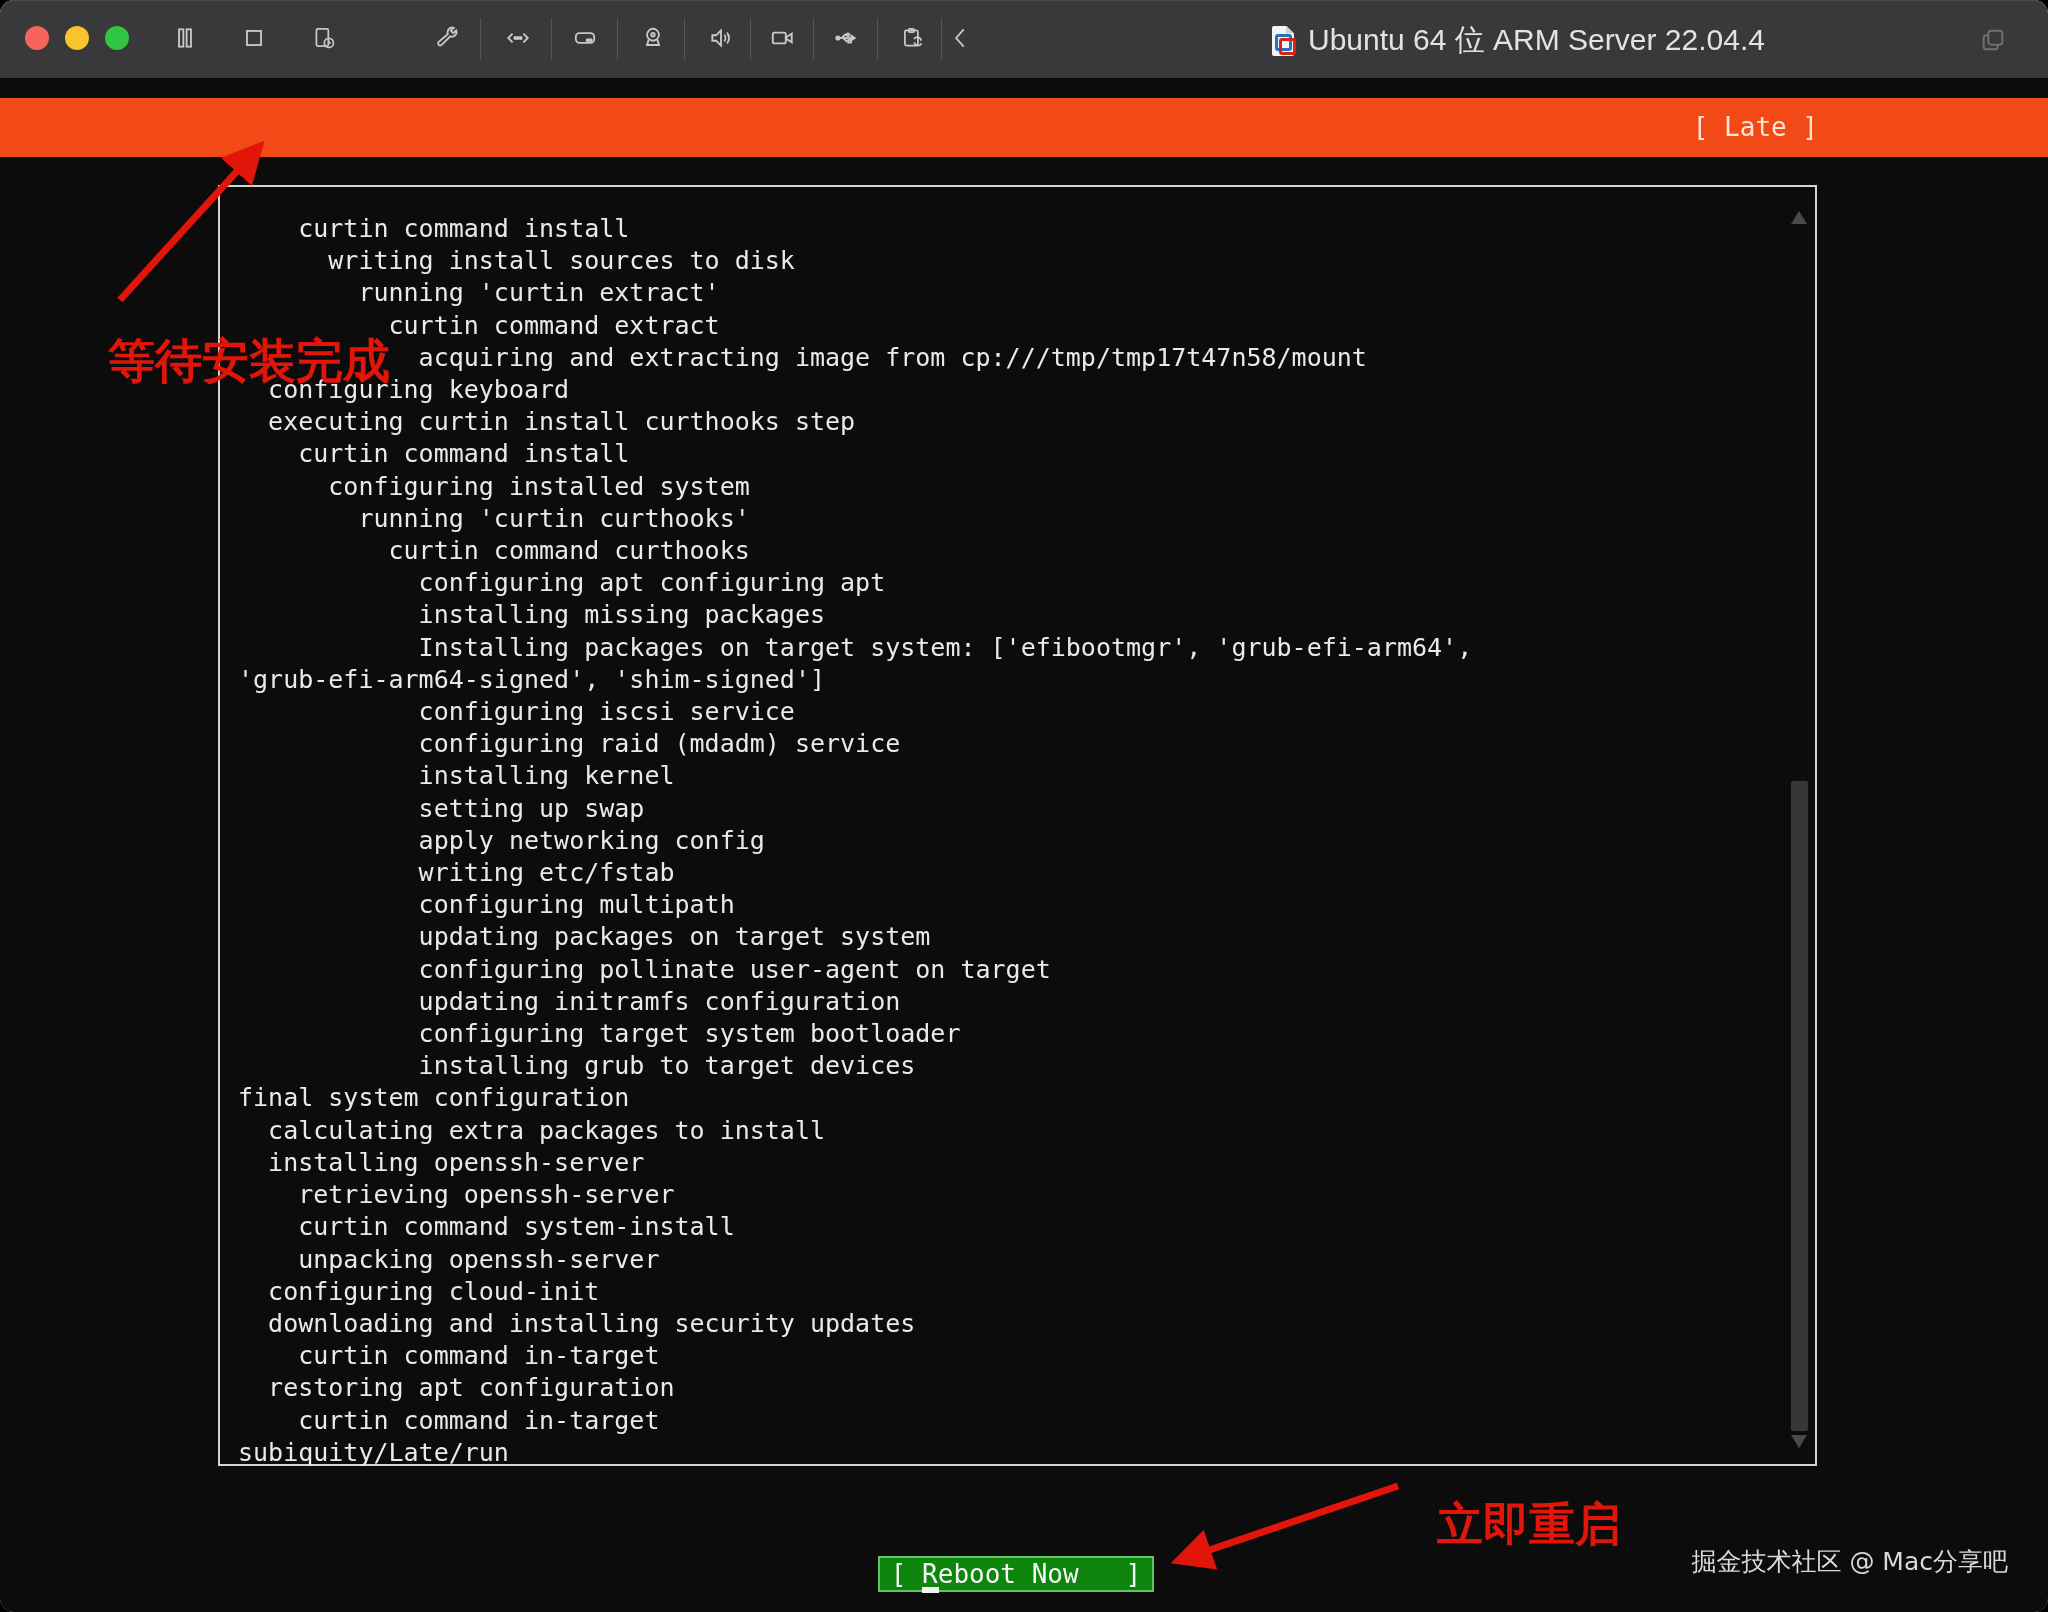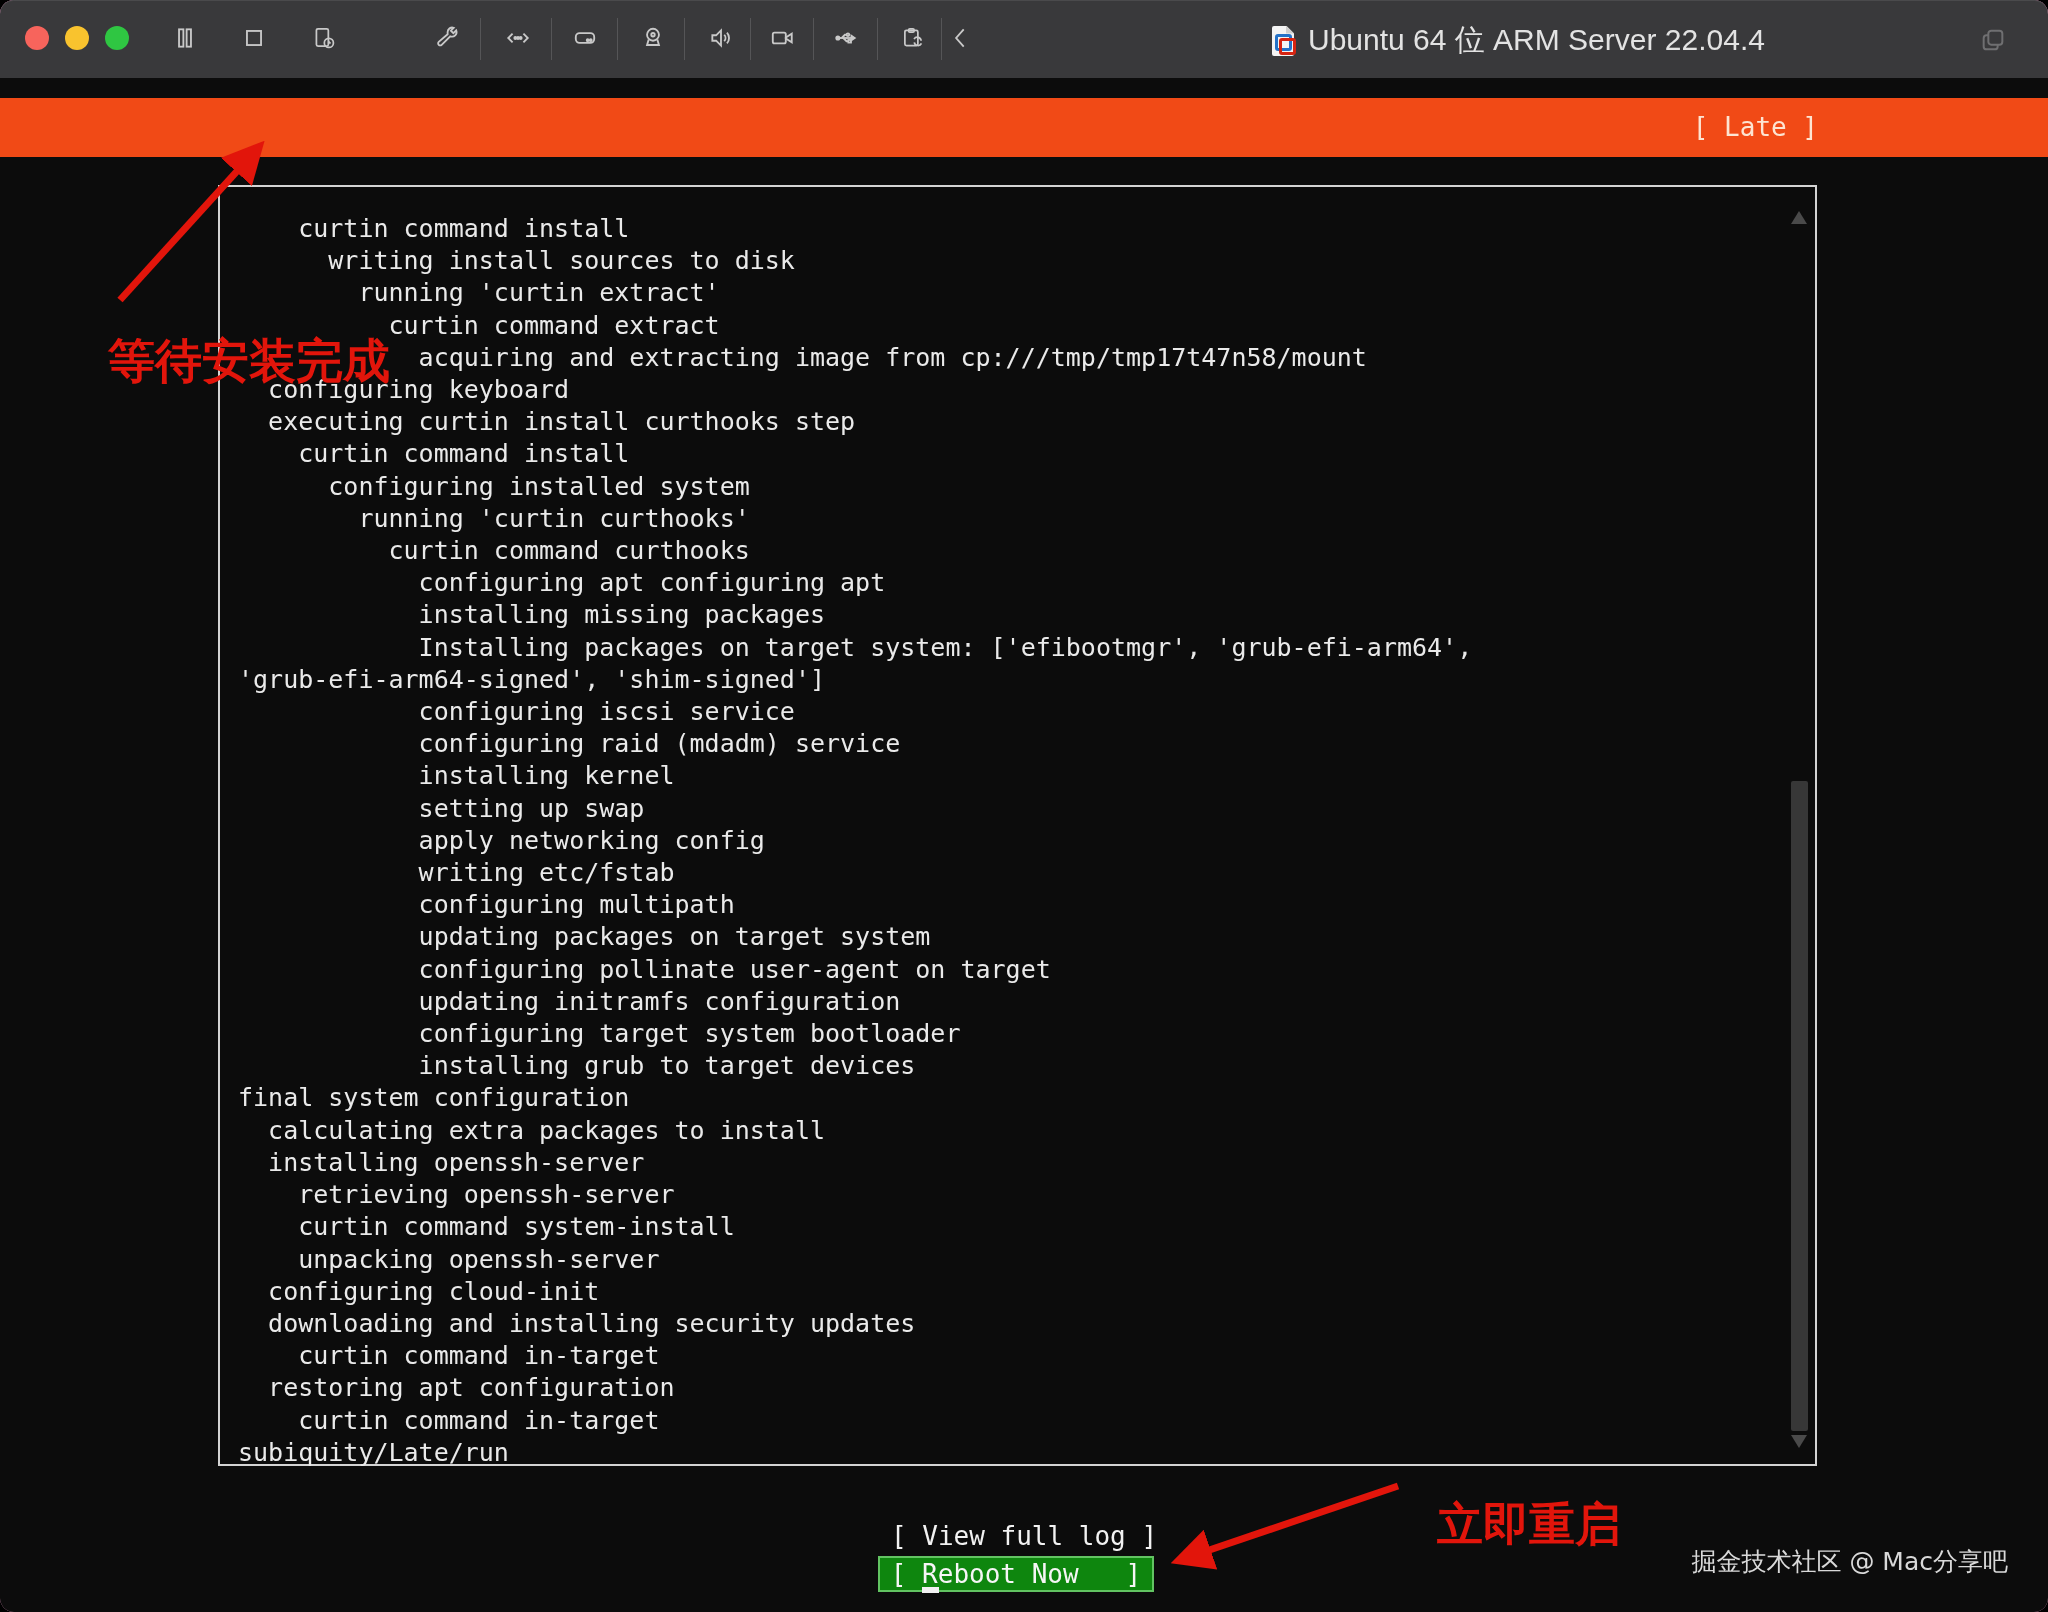--- a/index.html
+++ b/index.html
@@ -226,21 +226,20 @@
   downloading and installing security updates
     curtin command in-target
   restoring apt configuration
     curtin command in-target
 subiquity/Late/run</pre>
       <span class="scroll-up"></span>
       <span class="scroll-thumb"></span>
       <span class="scroll-down"></span>
     </div>
 
-    <div class="viewlog mono">[ View full log ]</div>
 
     <div class="rebootbtn mono"><span>[ </span><span class="key">R</span><span>eboot Now   ]</span></div>
     <span class="cursorbar"></span>
 
     <div class="cjk-red wait-note">等待安装完成</div>
     <div class="cjk-red reboot-note">立即重启</div>
     <div class="watermark">掘金技术社区 @ Mac分享吧</div>
 
     <svg class="annosvg" width="2048" height="1534" viewBox="0 0 2048 1534">
       <defs>

